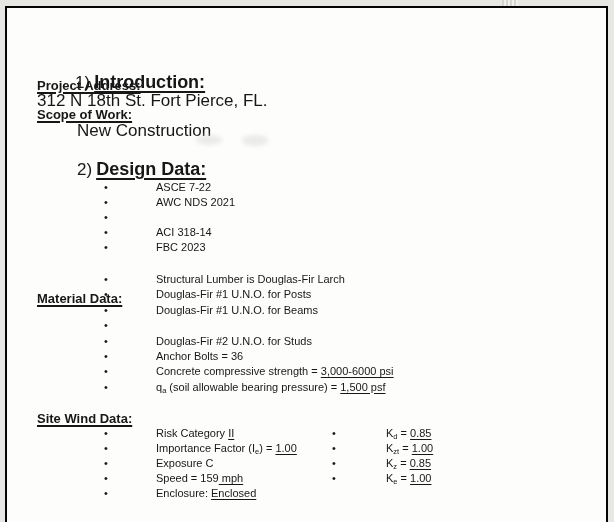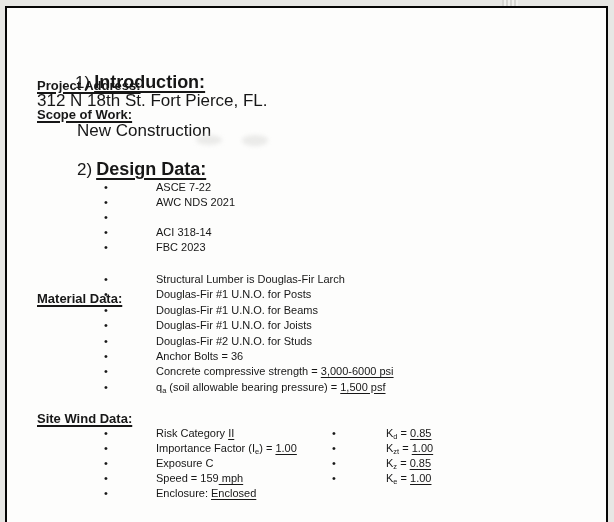--- a/index.html
+++ b/index.html
@@ -176,21 +176,20 @@
     <div class="li">
         <span class="b">•</span>
         <span class="t">Douglas-Fir #1 U.N.O. for Posts</span>
       </div>
     <div class="li">
         <span class="b">•</span>
         <span class="t">Douglas-Fir #1 U.N.O. for Beams</span>
       </div>
     <div class="li">
         <span class="b">•</span>
-        <span class="t">Douglas-Fir #1 U.N.O. for Joists</span>
       </div>
     <div class="li">
         <span class="b">•</span>
         <span class="t">Douglas-Fir #2 U.N.O. for Studs</span>
       </div>
     <div class="li">
         <span class="b">•</span>
         <span class="t">Anchor Bolts = 36</span>
       </div>
     <div class="li">

